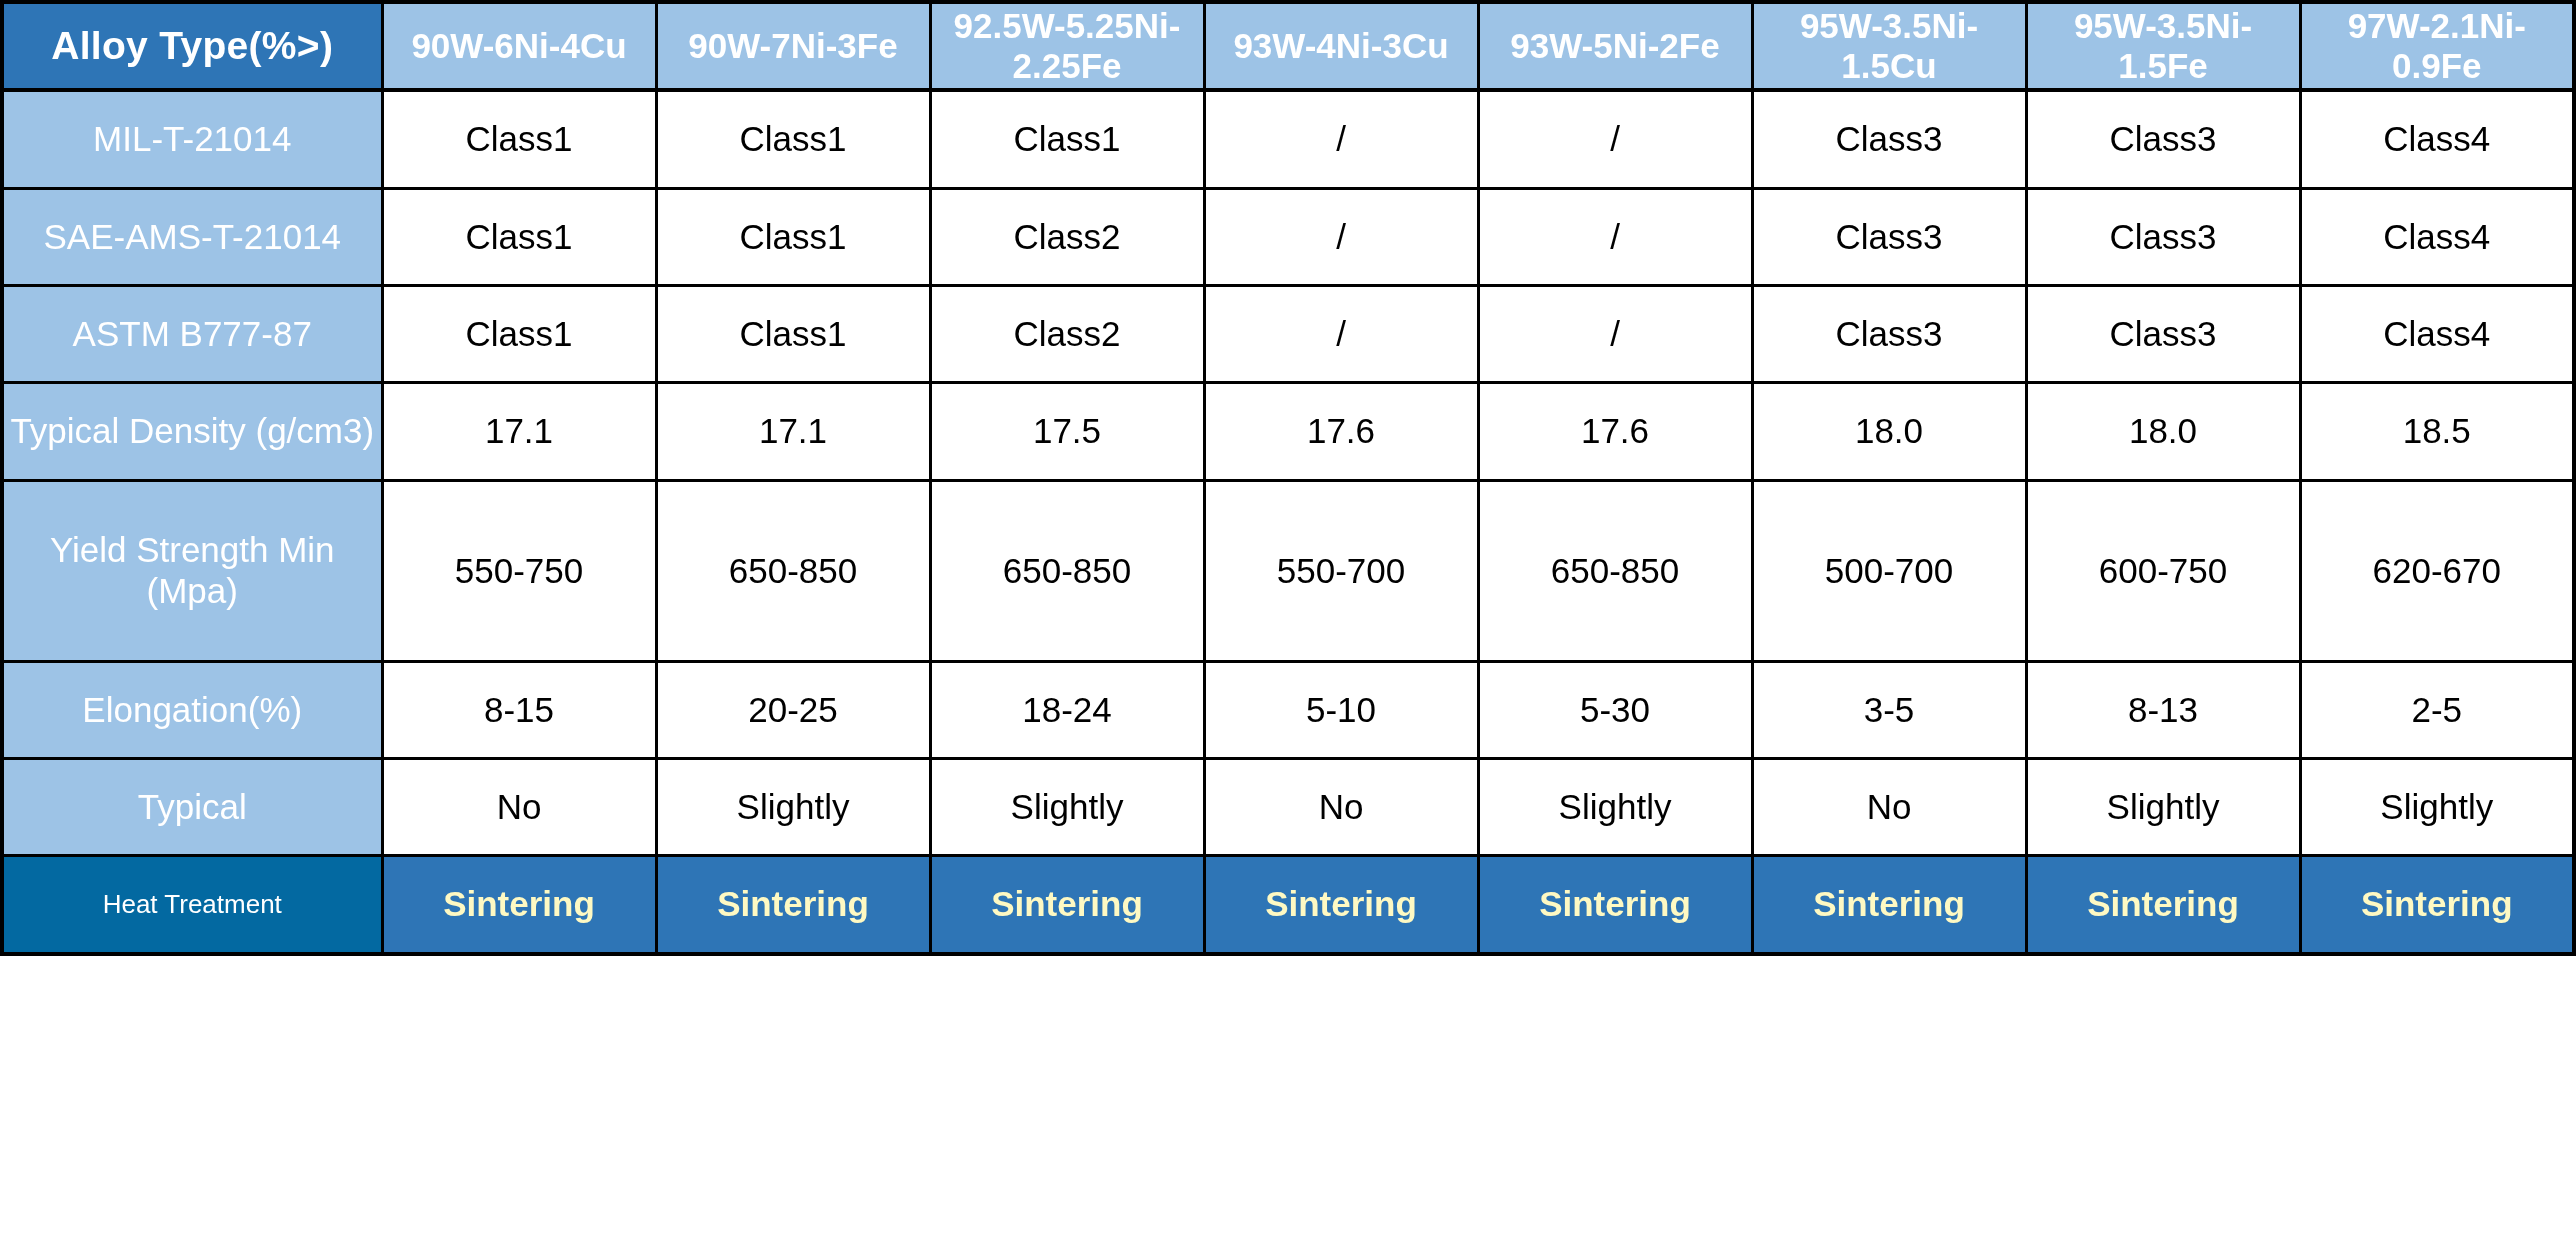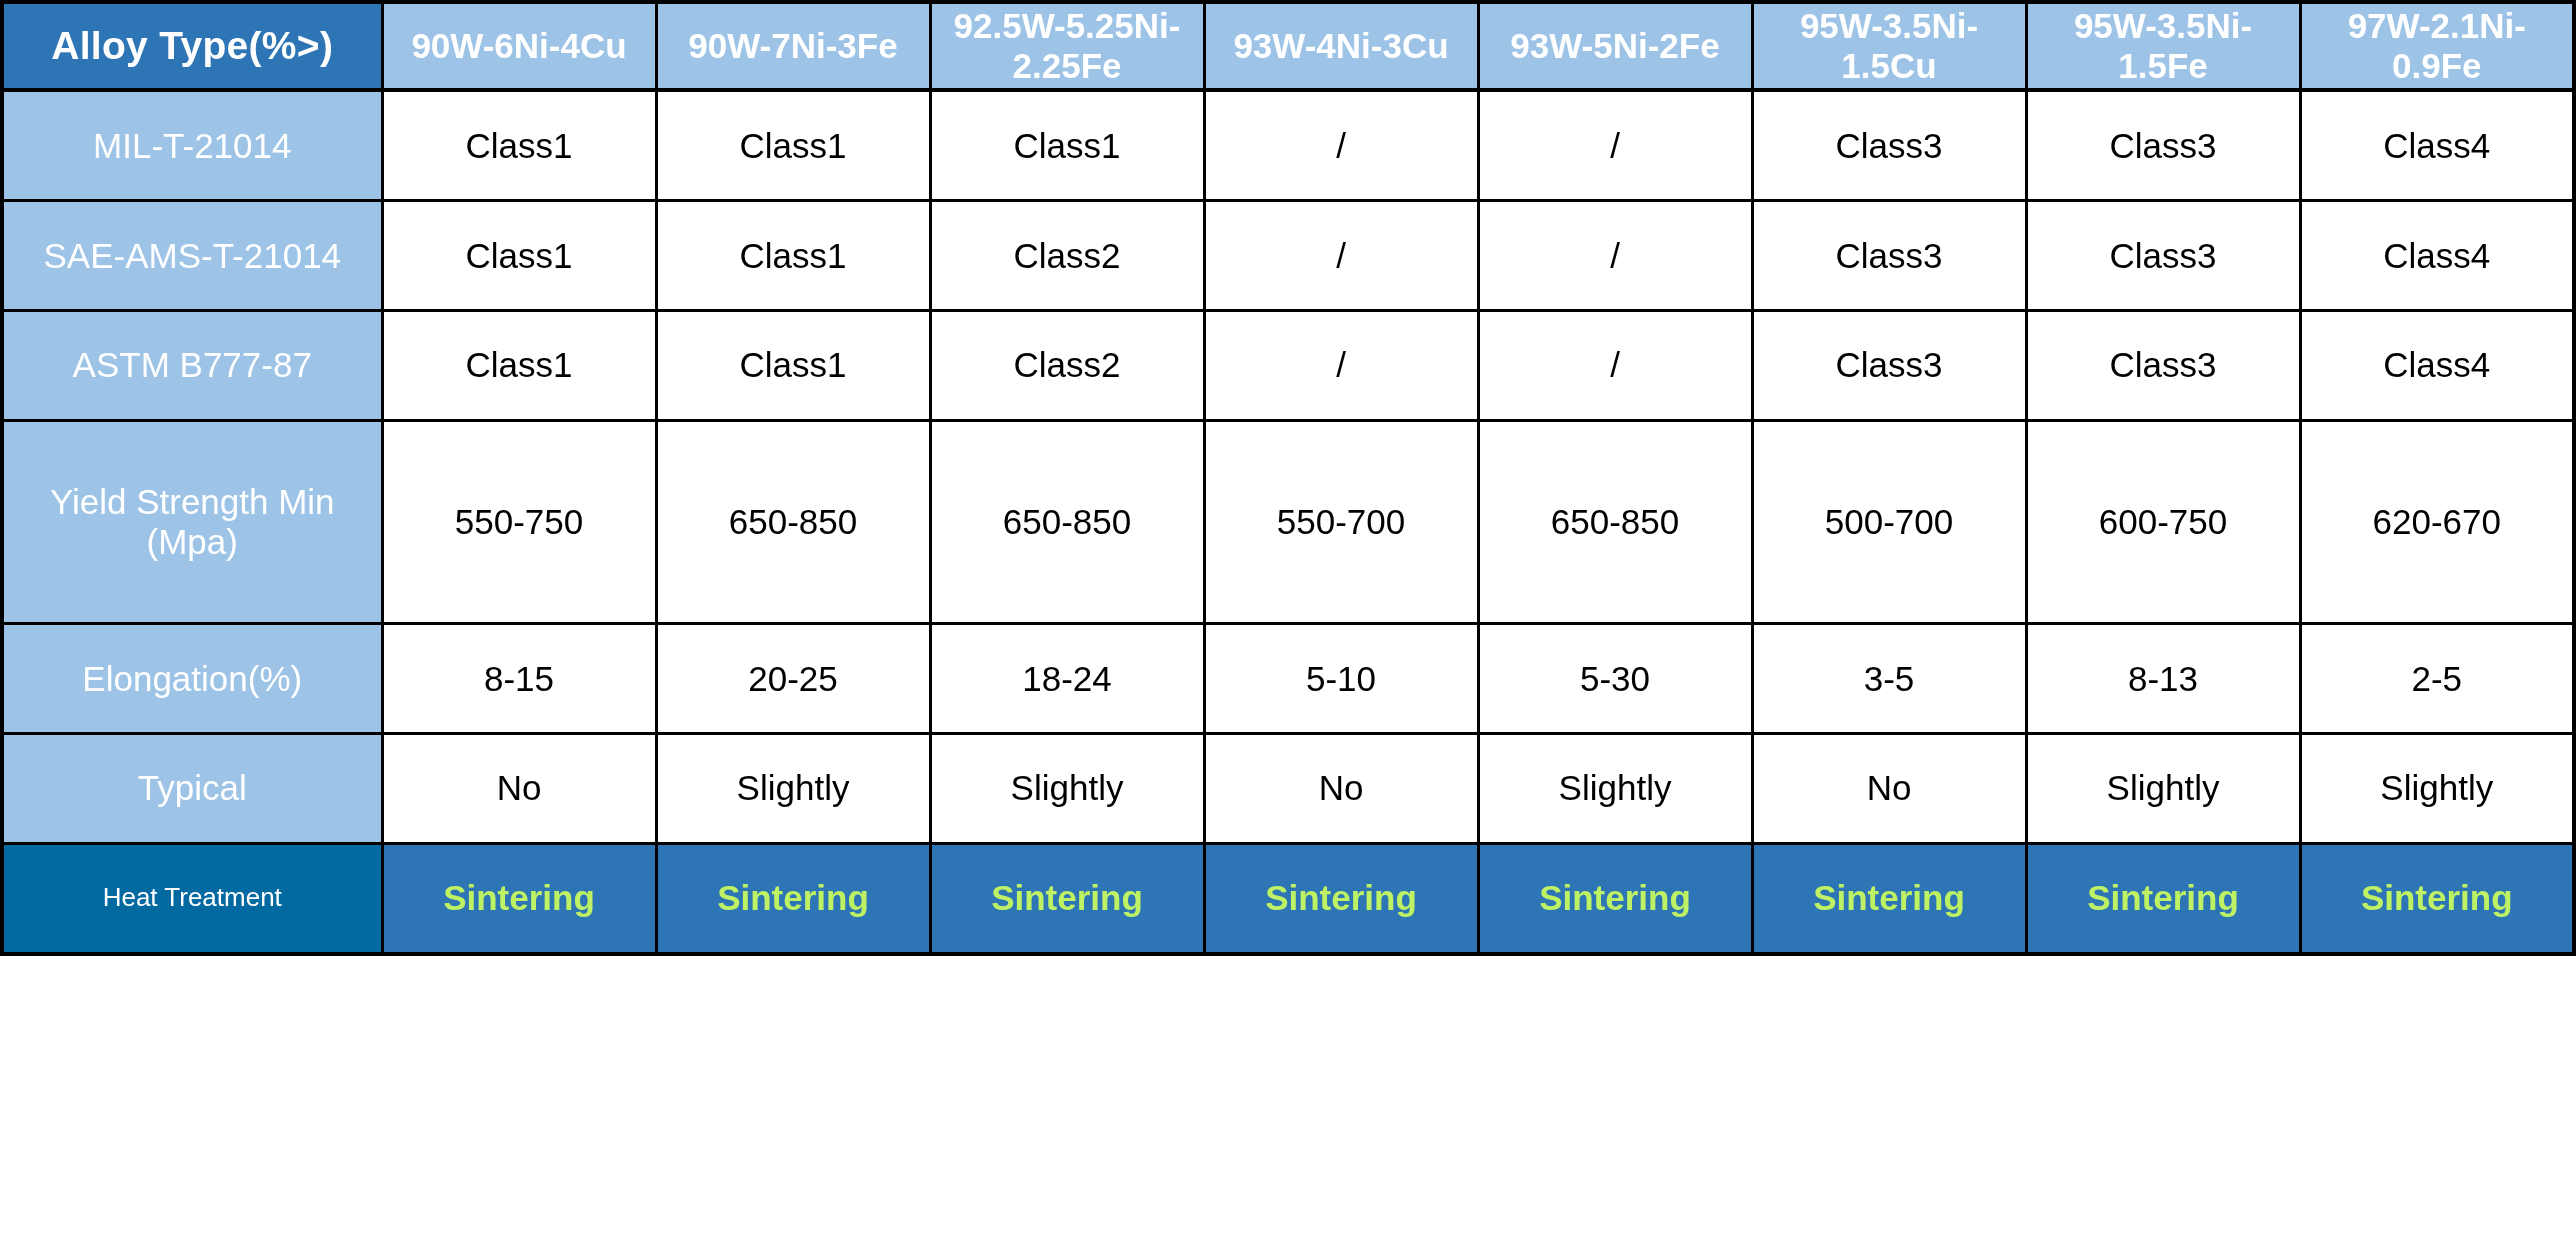--- a/index.html
+++ b/index.html
@@ -60,21 +60,21 @@
     font-weight: normal;
   }
   .cell {
     background: #ffffff;
     color: #000000;
     font-size: 35px;
     font-weight: normal;
   }
   .cell-accent {
     background: #2e75b6;
-    color: #bef264;
+    color: #fef9c3;
     font-size: 35px;
     font-weight: bold;
   }
   col.label-col { width: 380px; }
   col.data-col  { width: 274px; }
 </style>
 </head>
 <body>
 
 <table id="spec-table">
@@ -133,20 +133,31 @@
       <td class="cell">Class1</td>
       <td class="cell">Class1</td>
       <td class="cell">Class2</td>
       <td class="cell">/</td>
       <td class="cell">/</td>
       <td class="cell">Class3</td>
       <td class="cell">Class3</td>
       <td class="cell">Class4</td>
     </tr>
 
+    <tr>
+      <th class="row-head">Typical Density (g/cm3)</th>
+      <td class="cell">17.1</td>
+      <td class="cell">17.1</td>
+      <td class="cell">17.5</td>
+      <td class="cell">17.6</td>
+      <td class="cell">17.6</td>
+      <td class="cell">18.0</td>
+      <td class="cell">18.0</td>
+      <td class="cell">18.5</td>
+    </tr>
 
     <tr>
       <th class="row-head">Yield Strength Min (Mpa)</th>
       <td class="cell">550-750</td>
       <td class="cell">650-850</td>
       <td class="cell">650-850</td>
       <td class="cell">550-700</td>
       <td class="cell">650-850</td>
       <td class="cell">500-700</td>
       <td class="cell">600-750</td>

